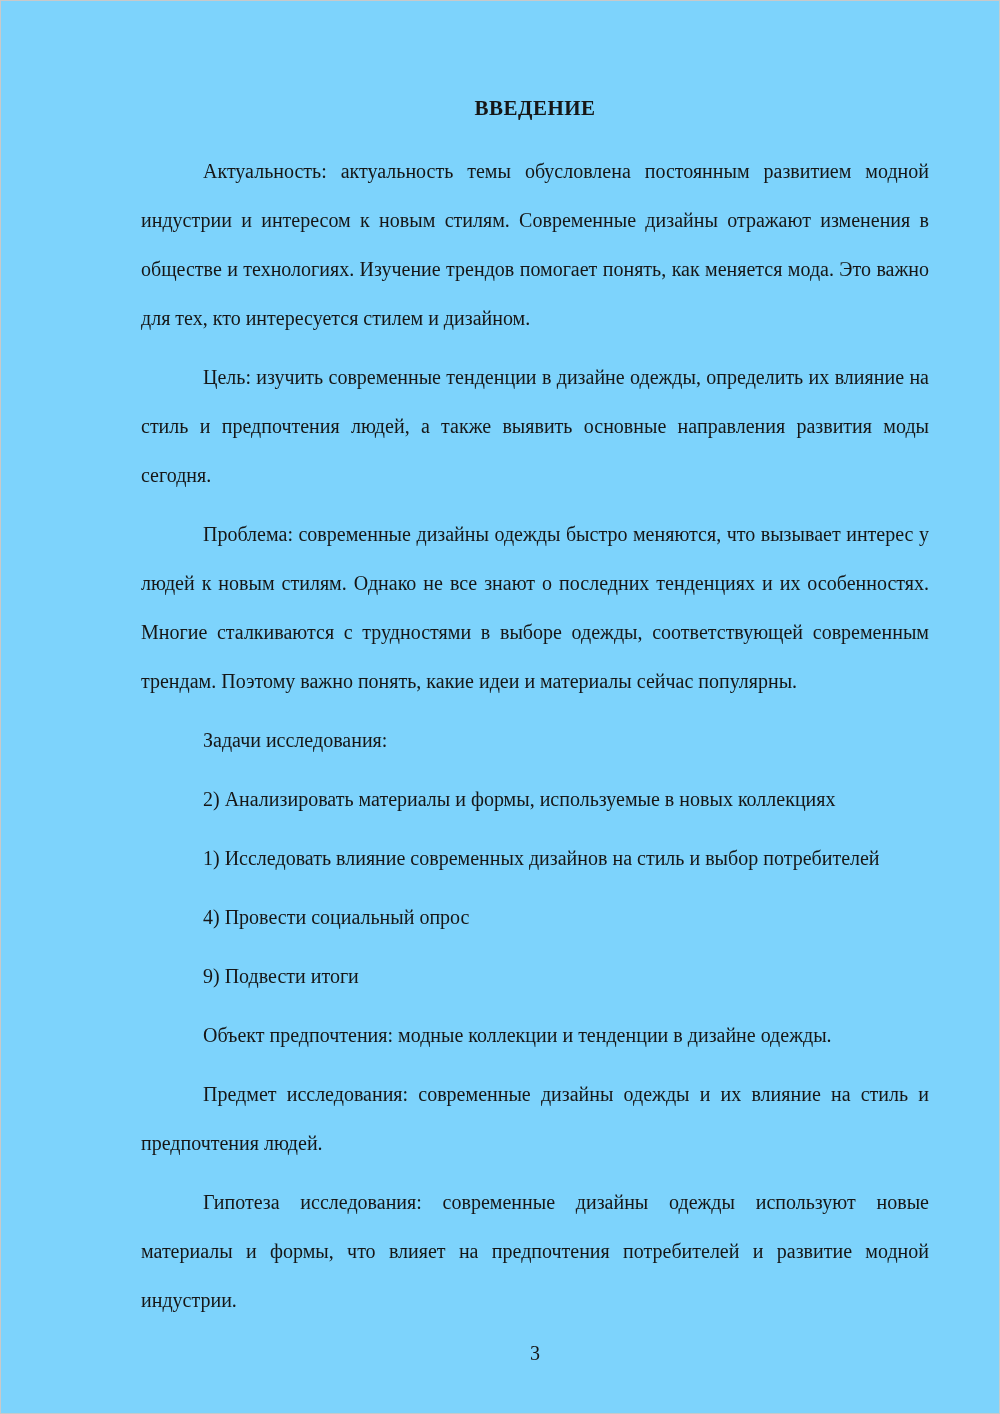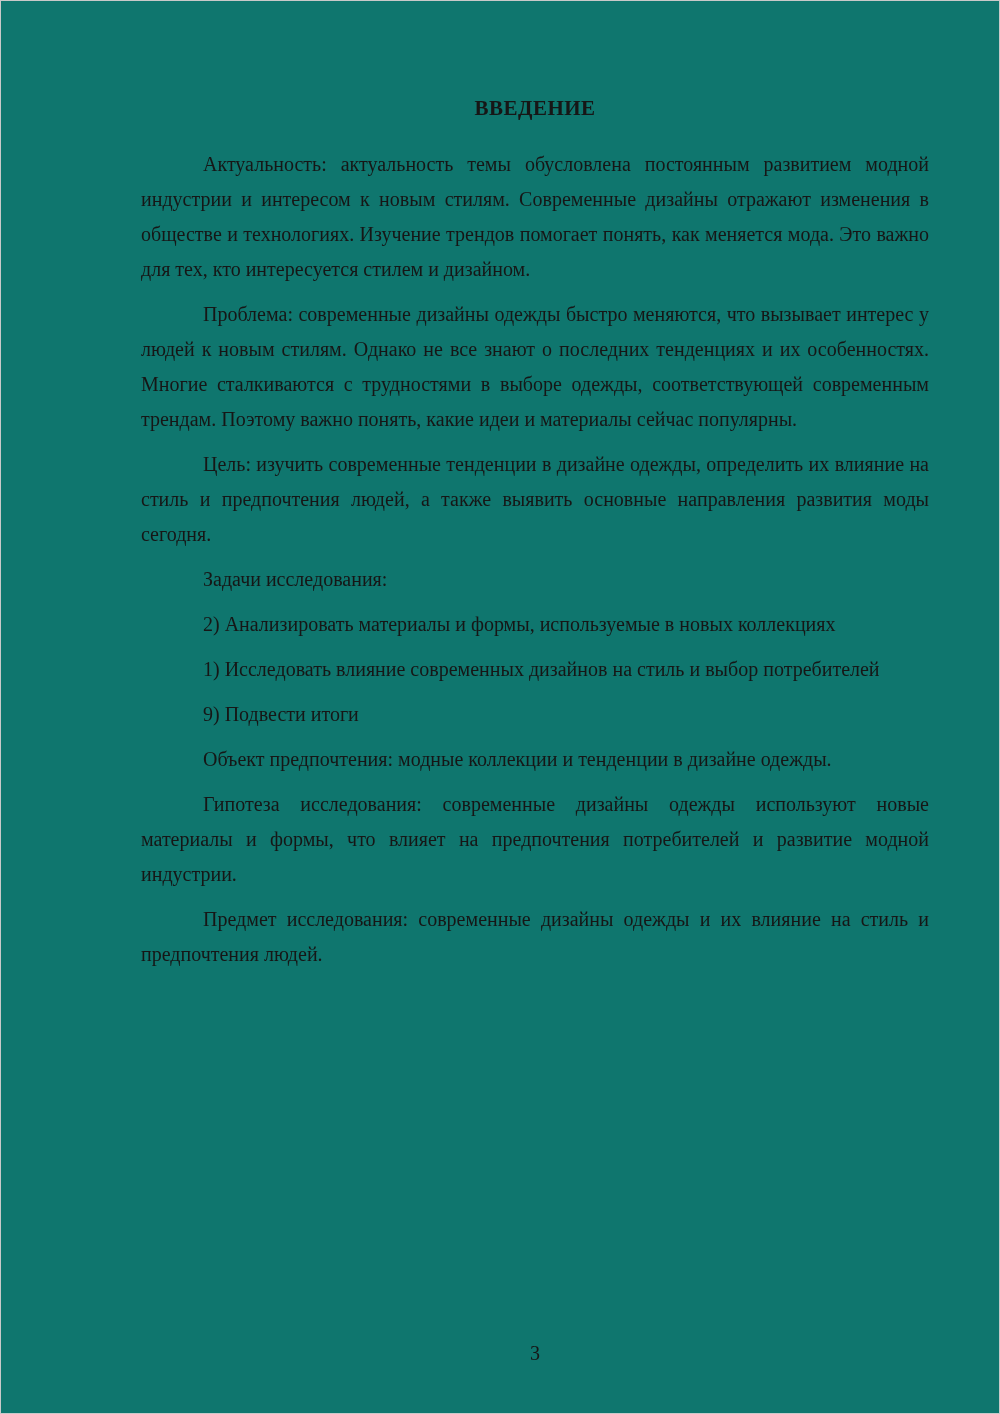--- a/index.html
+++ b/index.html
@@ -5,40 +5,40 @@
   html, body {
     margin: 0;
     padding: 0;
     background: #ffffff;
   }
   .doc-page {
     position: relative;
     width: 1000px;
     height: 1414px;
     margin: 0 auto;
-    background: #0f766e;
+    background: #7dd3fc;
     border: 1px solid #c9c9c9;
     box-sizing: border-box;
     font-family: "Liberation Serif", "DejaVu Serif", serif;
     color: #161616;
     overflow: hidden;
   }
   .doc-content {
     padding: 95px 70px 0 140px;
   }
   .doc-title {
     font-size: 21px;
     font-weight: bold;
     text-align: center;
     letter-spacing: 0.5px;
     margin: 0 0 26px 0;
   }
   .para {
     font-size: 20px;
-    line-height: 35px;
+    line-height: 49px;
     text-align: justify;
     text-indent: 62px;
     margin: 0 0 10px 0;
   }
   .page-number {
     position: absolute;
     bottom: 48px;
     left: 140px;
     right: 70px;
     text-align: center;
@@ -47,31 +47,32 @@
 </style>
 </head>
 <body>
 
 <div class="doc-page">
   <div class="doc-content">
     <h1 class="doc-title">ВВЕДЕНИЕ</h1>
 
     <p class="para">Актуальность: актуальность темы обусловлена постоянным развитием модной индустрии и интересом к новым стилям. Современные дизайны отражают изменения в обществе и технологиях. Изучение трендов помогает понять, как меняется мода. Это важно для тех, кто интересуется стилем и дизайном.</p>
 
+    <p class="para">Цель: изучить современные тенденции в дизайне одежды, определить их влияние на стиль и предпочтения людей, а также выявить основные направления развития моды сегодня.</p>
+
     <p class="para">Проблема: современные дизайны одежды быстро меняются, что вызывает интерес у людей к новым стилям. Однако не все знают о последних тенденциях и их особенностях. Многие сталкиваются с трудностями в выборе одежды, соответствующей современным трендам. Поэтому важно понять, какие идеи и материалы сейчас популярны.</p>
-
-    <p class="para">Цель: изучить современные тенденции в дизайне одежды, определить их влияние на стиль и предпочтения людей, а также выявить основные направления развития моды сегодня.</p>
 
     <p class="para">Задачи исследования:</p>
 
     <p class="para">2) Анализировать материалы и формы, используемые в новых коллекциях</p>
     <p class="para">1) Исследовать влияние современных дизайнов на стиль и выбор потребителей</p>
+    <p class="para">4) Провести социальный опрос</p>
     <p class="para">9) Подвести итоги</p>
 
     <p class="para">Объект предпочтения: модные коллекции и тенденции в дизайне одежды.</p>
 
+    <p class="para">Предмет исследования: современные дизайны одежды и их влияние на стиль и предпочтения людей.</p>
+
     <p class="para">Гипотеза исследования: современные дизайны одежды используют новые материалы и формы, что влияет на предпочтения потребителей и развитие модной индустрии.</p>
-
-    <p class="para">Предмет исследования: современные дизайны одежды и их влияние на стиль и предпочтения людей.</p>
   </div>
 
   <div class="page-number">3</div>
 </div>
 
 </body></html>

